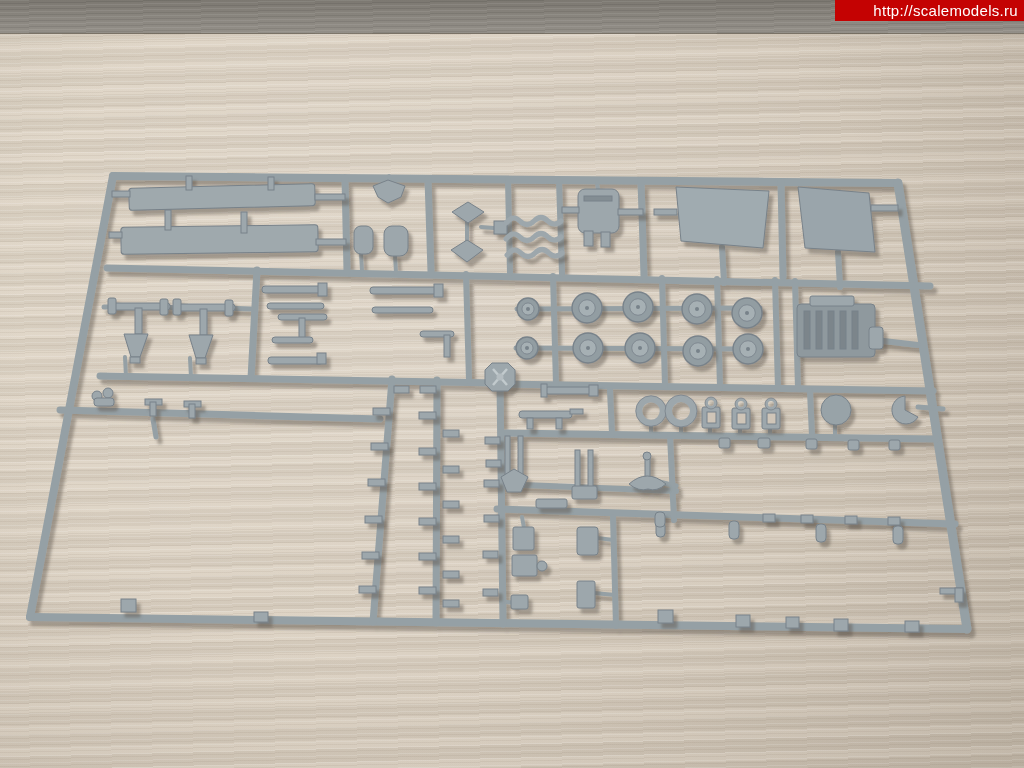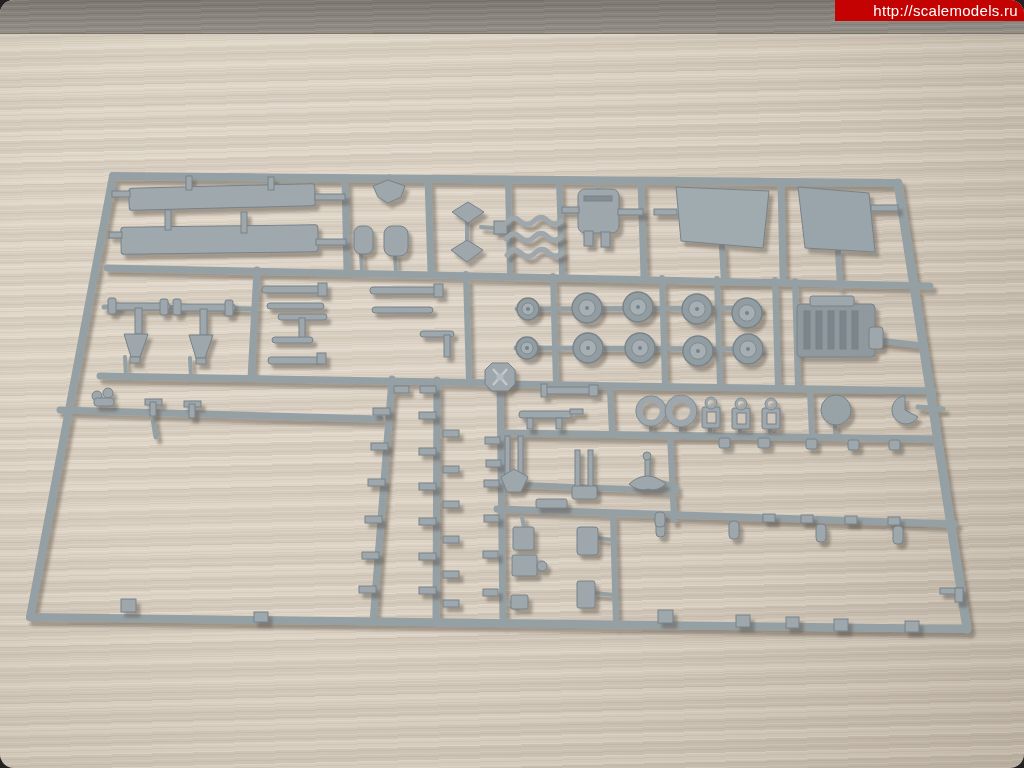--- a/index.html
+++ b/index.html
@@ -1,17 +1,17 @@
 <!DOCTYPE html>
 <html><head>
 <meta charset="utf-8">
 <style>
   html,body{margin:0;padding:0;background:#222;}
   .photo{position:relative;width:1024px;height:768px;overflow:hidden;
-         font-family:"Liberation Sans",sans-serif;border-radius:14px;}
+         font-family:"Liberation Sans",sans-serif;}
   .wood{position:absolute;inset:0;
     background:
       repeating-linear-gradient(178.6deg,
         rgba(255,255,255,.16) 0 1px, rgba(255,255,255,0) 1px 3px,
         rgba(110,90,70,.08) 3px 4px, rgba(255,255,255,0) 4px 7px),
       repeating-linear-gradient(178.6deg,
         rgba(235,225,210,.25) 0 9px, rgba(190,178,160,.18) 9px 22px),
       linear-gradient(105deg,#ded5c7 0%,#d8cec0 40%,#d2c8ba 65%,#c7bdaf 100%);
   }
   .wood-vignette{position:absolute;inset:0;

